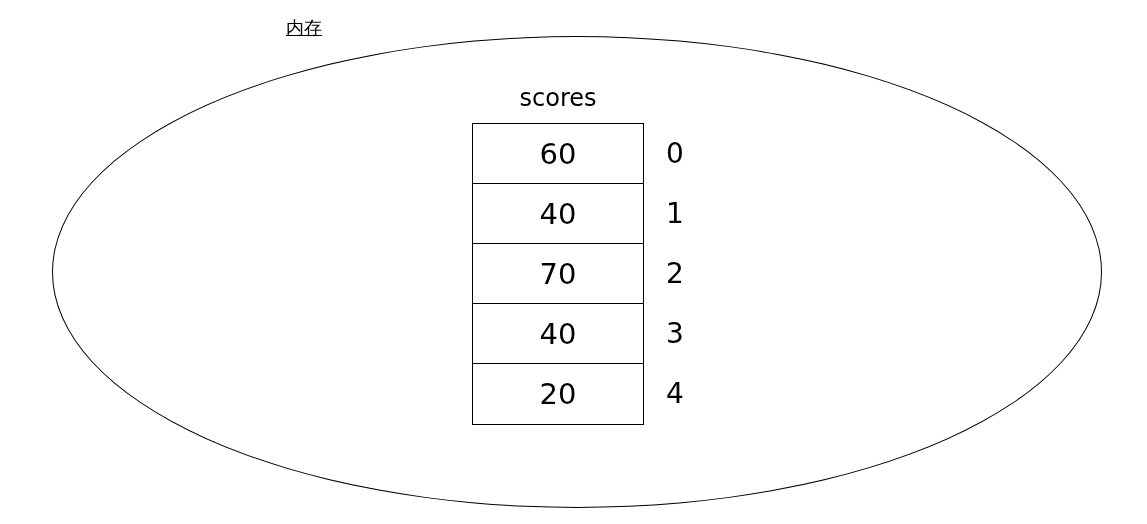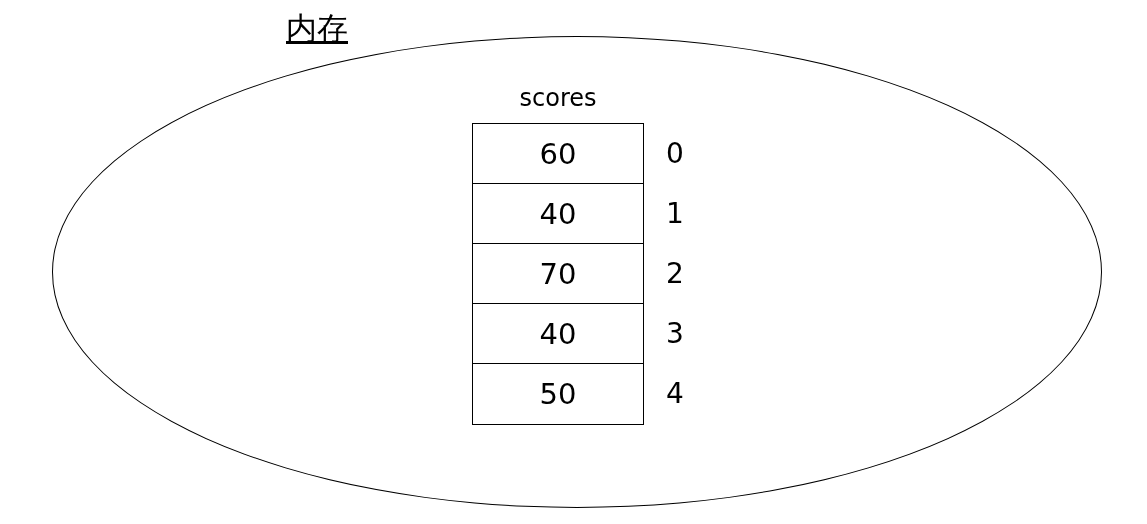--- a/index.html
+++ b/index.html
@@ -24,21 +24,21 @@
     height: 472px;
     border: 1px solid #000000;
     border-radius: 50%;
     box-sizing: border-box;
     background: transparent;
   }
   .memory-label {
     position: absolute;
     left: 282px;
     top: 12px;
-    font-size: 31px;
+    font-size: 18px;
     line-height: 32px;
     color: #000000;
     background: #ffffff;
     padding: 0 4px;
     white-space: nowrap;
     text-decoration: underline;
   }
   .array-title {
     position: absolute;
     left: 472px;
@@ -104,21 +104,21 @@
     <div class="array-cell">
       <span>40</span>
     </div>
     <div class="array-cell">
       <span>70</span>
     </div>
     <div class="array-cell">
       <span>40</span>
     </div>
     <div class="array-cell">
-      <span>50</span>
+      <span>20</span>
     </div>
   </div>
 
   <div class="index-col">
     <div class="index-item">
       <span>0</span>
     </div>
     <div class="index-item">
       <span>1</span>
     </div>

